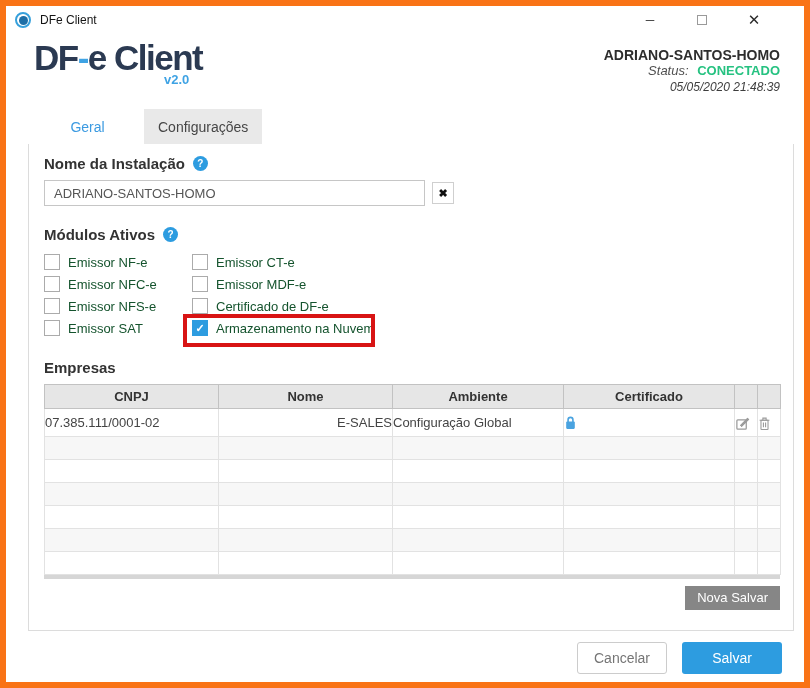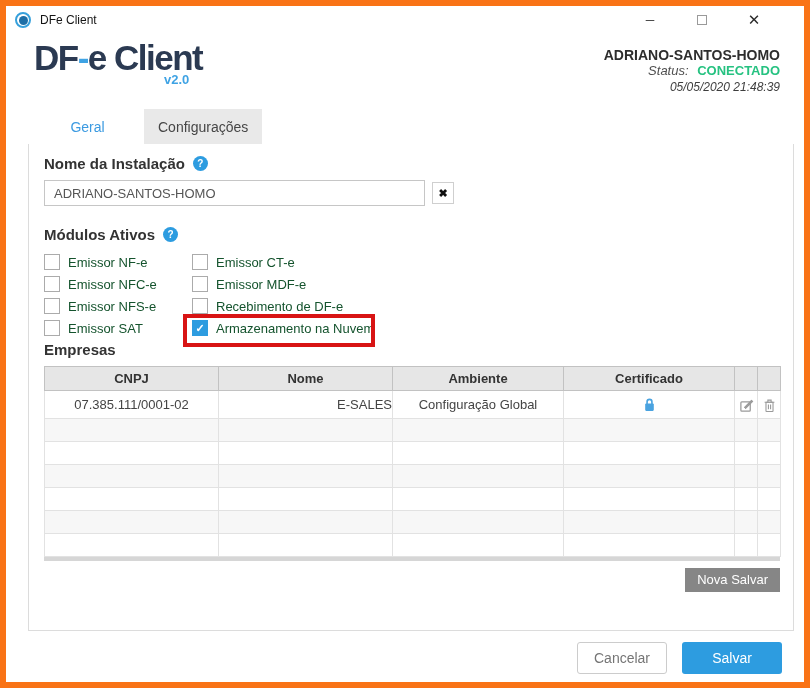--- a/index.html
+++ b/index.html
@@ -43,25 +43,25 @@
   .modules-label { margin-top:19px; }
   .checkbox-grid { margin-top:11px; display:grid; grid-template-columns:148px auto; grid-row-gap:6px; justify-content:start; }
   .check-item { display:flex; align-items:center; height:16px; position:relative; }
   .checkbox { width:16px; height:16px; border:1px solid #ababab; background:#fff; display:flex; align-items:center; justify-content:center; flex:0 0 auto; }
   .checkmark { display:none; color:#fff; font-size:11px; font-weight:700; line-height:1; }
   .check-item.checked .checkbox { background:#2d9ce0; border-color:#2d9ce0; }
   .check-item.checked .checkmark { display:block; }
   .check-label { margin-left:8px; font-size:13px; color:#14532d; white-space:nowrap; }
   .red-box { display:none; position:absolute; left:-9px; top:-6px; width:192px; height:33px; border:4px solid #d81414; pointer-events:none; }
   .check-item.highlight .red-box { display:block; }
-  .empresas-label { margin-top:4px; }
+  .empresas-label { margin-top:22px; }
   
   .companies-table { margin-top:8px; width:736px; border-collapse:collapse; table-layout:fixed; }
   .companies-table th { background:#e6e6e6; border:1px solid #c2c2c2; height:24px; font-size:13px; font-weight:700; color:#333; }
-  .companies-table td { border:1px solid #e2e2e2; height:23px; font-size:13px; color:#444; text-align:center; overflow:hidden; }
+  .companies-table td { border:1px solid #e2e2e2; height:23px; font-size:13px; color:#444; text-align:left; overflow:hidden; }
   .companies-table tr.data-row td { height:28px; }
   .companies-table td.cell-nome { text-align:right; padding-left:10px; }
   .companies-table tr.stripe td { background:#f7f7f7; }
   .icon-cell svg { vertical-align:middle; }
   .table-bottom { width:736px; height:4px; background:#d6d6d6; }
   .nova-row { margin-top:7px; width:736px; display:flex; justify-content:flex-end; }
   .nova-btn { background:#868686; color:#fff; font-size:13px; border:none; padding:5px 12px; height:24px; line-height:14px; font-family:inherit; cursor:default; }
   
   .footer-btn { position:absolute; top:636px; height:32px; border-radius:3px; font-size:14px; font-family:inherit; cursor:default; display:flex; align-items:center; justify-content:center;text-align:center; }
   .cancel-btn { right:137px; width:90px; background:#fff; border:1px solid #ccc; color:#757575; }
@@ -136,21 +136,21 @@
       <div class="check-item">
         <span class="checkbox"></span>
         <span class="check-label">Emissor MDF-e</span>
       </div>
       <div class="check-item">
         <span class="checkbox"></span>
         <span class="check-label">Emissor NFS-e</span>
       </div>
       <div class="check-item">
         <span class="checkbox"></span>
-        <span class="check-label">Recebimento de DF-e</span>
+        <span class="check-label">Certificado de DF-e</span>
       </div>
       <div class="check-item">
         <span class="checkbox"></span>
         <span class="check-label">Emissor SAT</span>
       </div>
       <div class="check-item checked highlight">
         <span class="checkbox">
             <span class="checkmark">✓</span>
           </span>
         <span class="check-label">Armazenamento na Nuvem</span>

